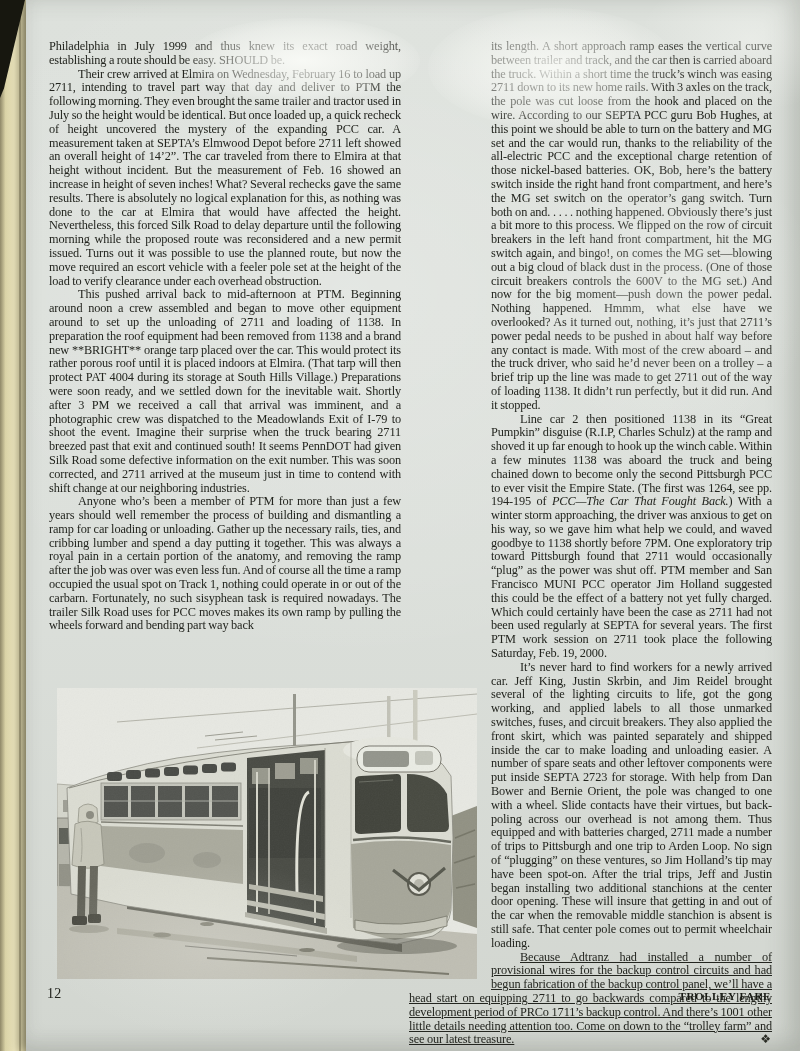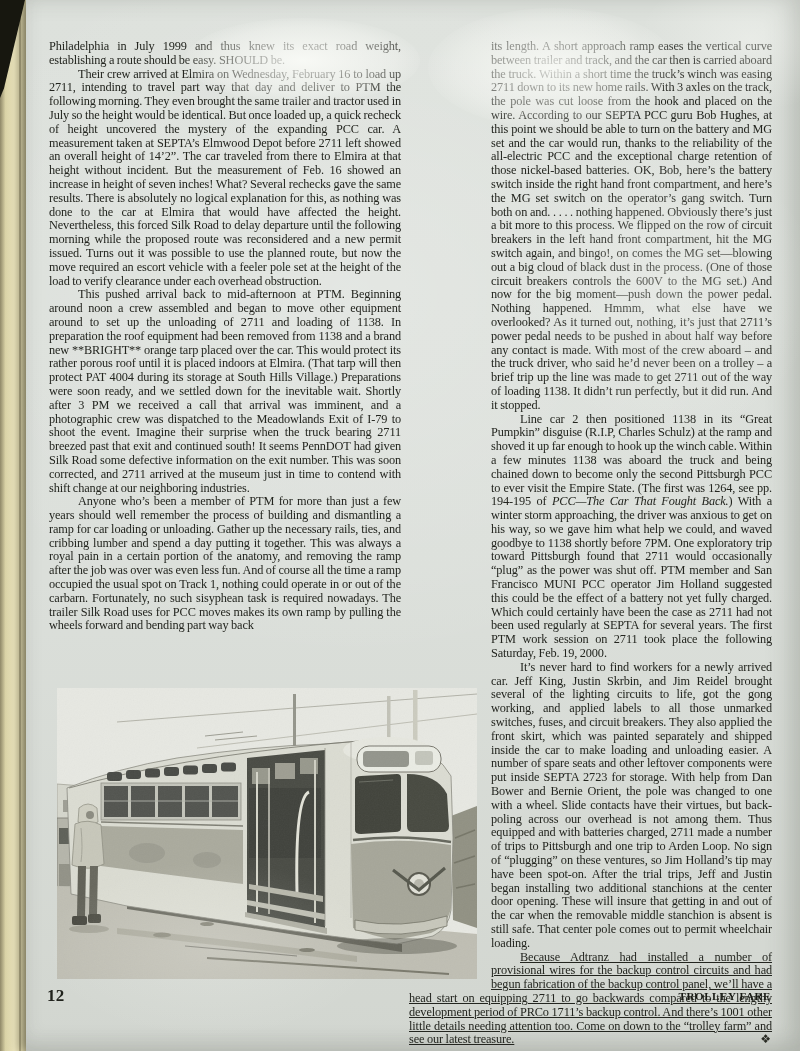--- a/index.html
+++ b/index.html
@@ -19,21 +19,21 @@
        text-align:justify;letter-spacing:-0.12px;word-spacing:-0.35px;}
   .col-left{left:23px;width:352px;}
   .col-right{left:383px;width:363px;}
   .col p{margin:0;}
   .col p.indent{text-indent:29px;}
   .photo-wrap-spacer{float:left;width:82px;height:298px;margin-top:644px;}
   .photo{position:absolute;left:31px;top:688px;width:420px;height:291px;z-index:3;}
   .photo svg{display:block;width:100%;height:100%;}
   .p8wrap{position:relative;text-decoration:underline;}
   .endmark{position:absolute;right:1px;bottom:0;font-size:12px;color:#2a2c24;}
-  .footer-num{position:absolute;left:21px;top:986px;font-size:17px;font-weight:bold;color:#20221c;letter-spacing:.3px;}
+  .footer-num{position:absolute;left:21px;top:986px;font-size:14px;font-weight:normal;color:#20221c;letter-spacing:.3px;}
   .footer-title{position:absolute;right:29px;top:990px;font-size:11px;font-weight:bold;color:#181a14;letter-spacing:.6px;}
   .glare{position:absolute;z-index:6;pointer-events:none;border-radius:50%;}
   .g1{left:185px;top:18px;width:235px;height:85px;
       background:radial-gradient(ellipse at center,rgba(252,253,249,.85) 0%,rgba(252,253,249,.35) 55%,rgba(252,253,249,0) 75%);}
   .g2{left:428px;top:8px;width:250px;height:120px;
       background:radial-gradient(ellipse at center,rgba(252,253,249,.82) 0%,rgba(252,253,249,.30) 55%,rgba(252,253,249,0) 75%);}
   .g3{left:520px;top:140px;width:300px;height:300px;
       background:radial-gradient(ellipse at center,rgba(250,251,247,.30) 0%,rgba(250,251,247,0) 70%);}
   .g4{left:40px;top:860px;width:340px;height:180px;
       background:radial-gradient(ellipse at center,rgba(250,251,247,.18) 0%,rgba(250,251,247,0) 70%);}

